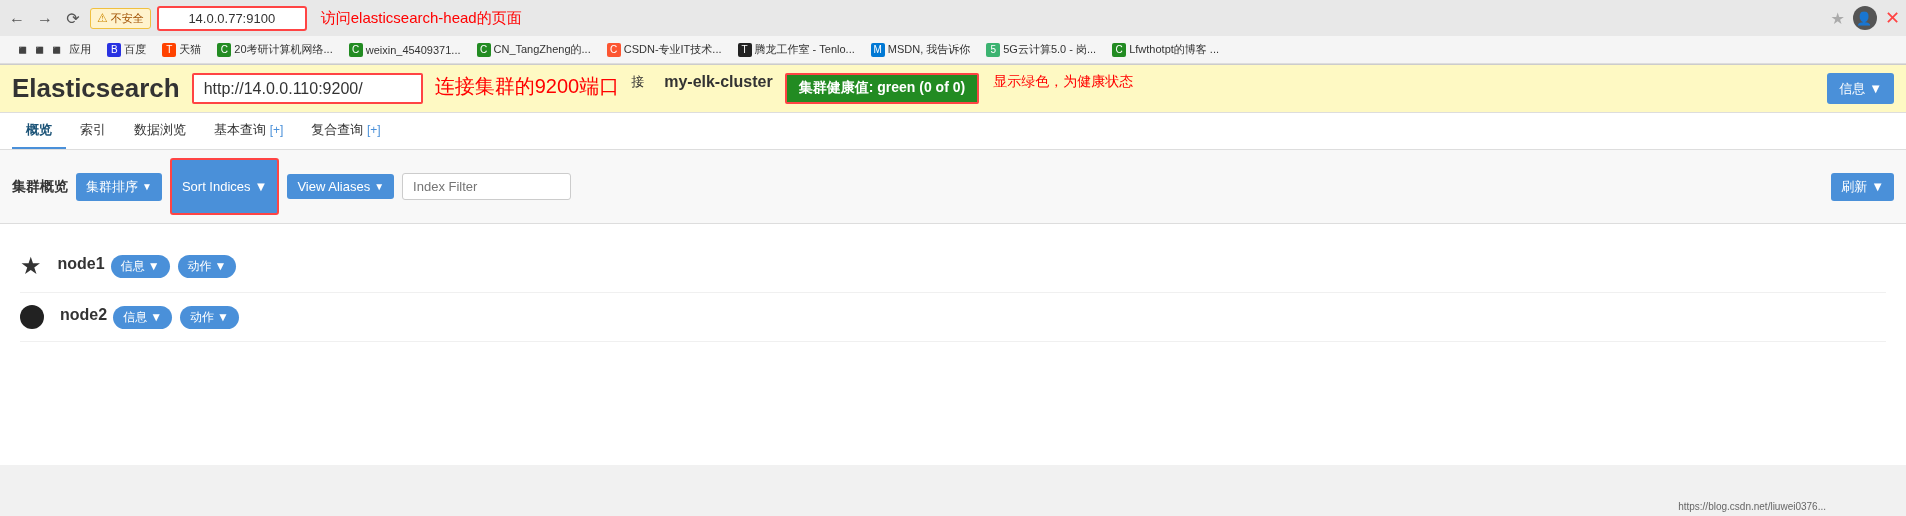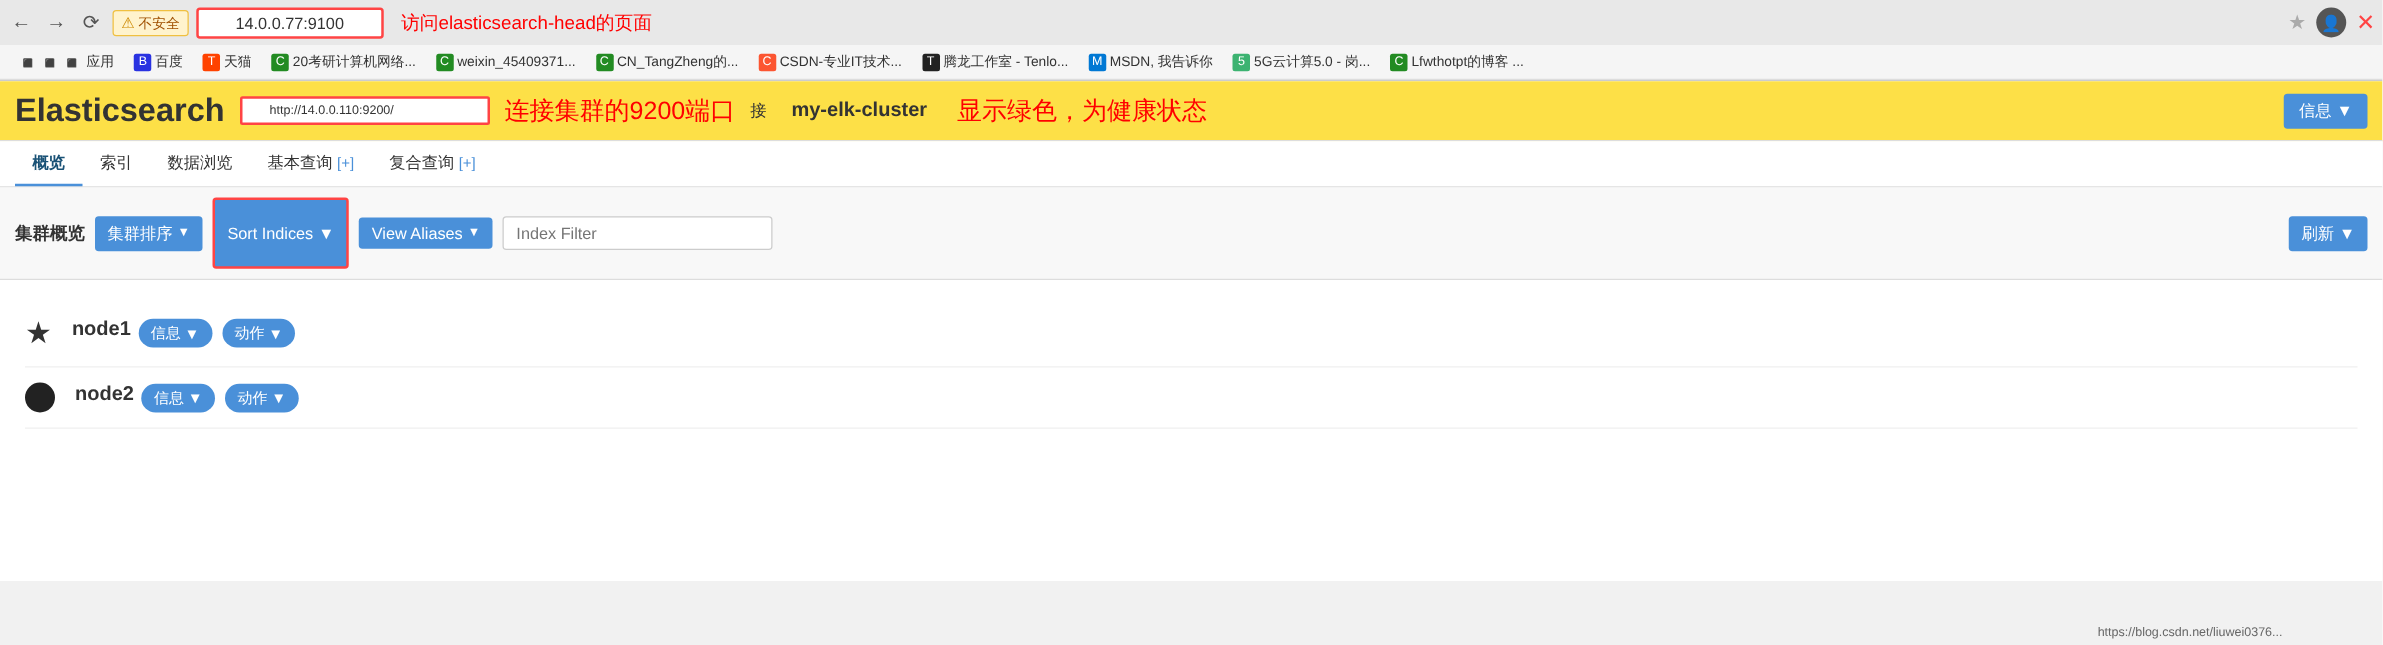--- a/index.html
+++ b/index.html
@@ -30,42 +30,42 @@
     .favicon-csdn { background: #fc5531; color: white; }
     .favicon-tencent { background: #222; color: white; }
     .favicon-msdn { background: #0078d4; color: white; }
     .favicon-5g { background: #3cb371; color: white; }
     .favicon-lfwt { background: #228b22; color: white; }
 
     
     .app-container { background: white; min-height: 400px; }
 
     
-    .app-header { display: flex; align-items: center; padding: 8px 12px; gap: 12px; border-bottom: 1px solid #ddd; background: #fde047; }
+    .app-header { display: flex; padding: 8px 12px; gap: 12px; border-bottom: 1px solid #ddd; background: #fef9c3; }
     .app-title { font-size: 26px; font-weight: bold; color: #333; }
-    .connect-input { border: 2px solid #ff4444; background: white; padding: 4px 22px; font-size: 10px; color: #333; min-width: 200px; border-radius: 2px; }
+    .connect-input { border: 2px solid #ff4444; background: white; padding: 4px 10px; font-size: 16px; color: #333; min-width: 200px; border-radius: 2px; }
     .connect-annotation { color: #ff0000; font-size: 20px; }
     .cluster-name { font-size: 16px; font-weight: bold; color: #333; margin-left: 8px; }
     .health-badge { background: #228b22; color: white; padding: 4px 12px; border: 2px solid #ff4444; font-size: 14px; font-weight: bold; border-radius: 2px; }
-    .health-annotation { color: #ff0000; font-size: 20px; margin-left: 12px; }
+    .health-annotation { color: #ff0000; font-size: 14px; margin-left: 2px; }
     .info-btn { margin-left: auto; background: #4a90d9; color: white; border: none; padding: 5px 12px; border-radius: 3px; cursor: pointer; font-size: 13px; display: flex; align-items: center; gap: 4px; }
 
     
     .nav-tabs { display: flex; align-items: center; border-bottom: 1px solid #ddd; padding: 0 12px; background: white; }
     .nav-tab { padding: 8px 14px; cursor: pointer; font-size: 13px; color: #333; border-bottom: 2px solid transparent; }
     .nav-tab.active { border-bottom: 2px solid #4a90d9; color: #1a5276; font-weight: bold; }
     .nav-tab-plus { color: #4a90d9; font-size: 12px; cursor: pointer; }
 
     
     .toolbar { display: flex; align-items: center; padding: 8px 12px; gap: 8px; border-bottom: 1px solid #ddd; background: #f8f8f8; }
     .toolbar-label { font-size: 14px; font-weight: bold; color: #333; }
     .dropdown-btn { background: #4a90d9; color: white; border: none; padding: 5px 10px; border-radius: 3px; cursor: pointer; font-size: 13px; display: flex; align-items: center; gap: 4px; }
     .dropdown-btn .caret { font-size: 10px; }
     .sort-indices-btn { background: #4a90d9; color: white; border: none; padding: 19px 10px; border-radius: 3px; cursor: pointer; font-size: 13px; display: flex; align-items: center; gap: 4px; }
-    .index-filter { border: 1px solid #ccc; padding: 5px 10px; border-radius: 3px; font-size: 13px; color: #999; width: 216px; }
+    .index-filter { border: 1px solid #ccc; padding: 5px 10px; border-radius: 3px; font-size: 13px; color: #999; width: 169px; }
     .refresh-btn { margin-left: auto; background: #4a90d9; color: white; border: none; padding: 5px 10px; border-radius: 3px; cursor: pointer; font-size: 13px; display: flex; align-items: center; gap: 4px; }
 
     
     .nodes-section { padding: 16px 20px; background: white; }
     .node-item { display: flex; align-items: center; gap: 16px; padding: 12px 0; border-bottom: 1px solid #f0f0f0; }
     .node-star { font-size: 24px; color: #333; cursor: pointer; }
     .node-circle { width: 24px; height: 24px; border-radius: 50%; background: #222; }
     .node-info { display: flex; flex-direction: row; gap: 6px; }
     .node-name { font-size: 16px; font-weight: bold; color: #333; }
     .node-actions { display: flex; gap: 8px; }
@@ -145,20 +145,21 @@
 </div>
 
 <div class="app-container">
 
   <div class="app-header">
     <span class="app-title">Elasticsearch</span>
     <input class="connect-input" type="text" value="http://14.0.0.110:9200/" style="border: 2px solid rgb(255, 68, 68);">
     <span class="connect-annotation">连接集群的9200端口</span>
     <span style="font-size:13px; color:#333;">接</span>
     <span class="cluster-name">my-elk-cluster</span>
+    <span class="health-badge">集群健康值: green (0 of 0)</span>
     <span class="health-annotation">显示绿色，为健康状态</span>
     <button class="info-btn">
       <span>信息</span>
       <span>▼</span>
     </button>
   </div>
 
   <div class="nav-tabs">
     <div class="nav-tab active">
       <span>概览</span>

